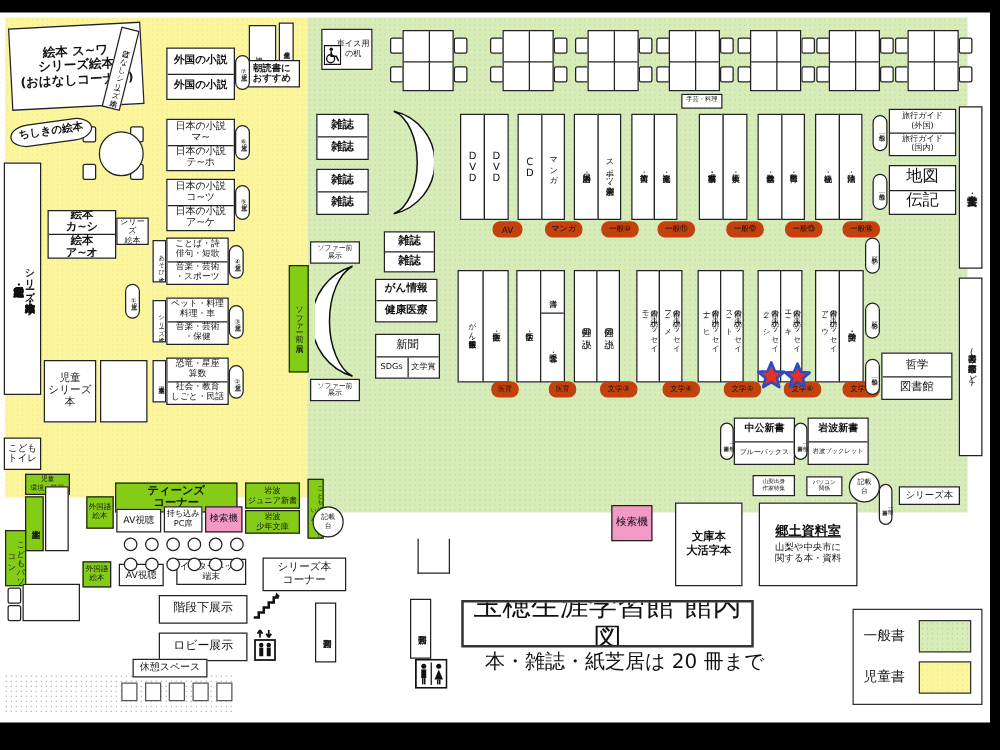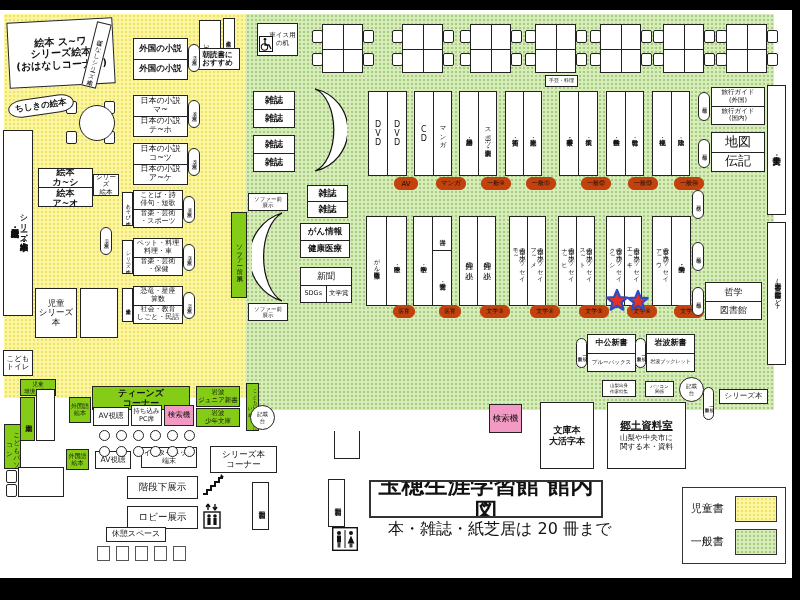--- a/index.html
+++ b/index.html
@@ -186,30 +186,30 @@
     <circle cx="7" cy="6" r="2" fill="#111"></circle>
       <rect x="5" y="8.5" width="4" height="7" fill="#111"></rect>
       <rect x="5.6" y="15.5" width="1.2" height="5" fill="#111"></rect>
       <rect x="7.2" y="15.5" width="1.2" height="5" fill="#111"></rect>
     <circle cx="19" cy="6" r="2" fill="#111"></circle>
       <path d="M19 8.5 l3.4 8 h-6.8 z" fill="#111"></path>
       <rect x="17.6" y="16.5" width="1.2" height="4" fill="#111"></rect>
       <rect x="19.2" y="16.5" width="1.2" height="4" fill="#111"></rect>
   </svg>
 
-  <div class="bx" style="left:369px;top:480px;width:234px;height:38px;border:2px solid #333;font-size:23px;font-weight:bold">玉穂生涯学習館 館内図</div>
+  <div class="bx" style="left:369px;top:480px;width:234px;height:38px;border:2px solid #333;font-size:23px;font-weight:normal">玉穂生涯学習館 館内図</div>
   <div class="bx nb" style="left:388px;top:519px;width:270px;height:20px;font-size:16px;justify-content:flex-start">本・雑誌・紙芝居は 20 冊まで</div>
   <div class="bx" style="left:682px;top:487px;width:104px;height:77px;border:1.5px solid #333;flex-direction:column;justify-content:space-around;padding:4px">
     <div style="display:flex;align-items:center;gap:8px;width:92%">
+      <span style="font-size:11px">一般書</span>
+      <span class="pat-g" style="width:40px;height:24px;border:1px solid #333;margin-left:auto"></span>
+    </div>
+    <div style="display:flex;align-items:center;gap:8px;width:92%">
       <span style="font-size:11px">児童書</span>
       <span class="pat-y" style="width:40px;height:24px;border:1px solid #333;margin-left:auto"></span>
-    </div>
-    <div style="display:flex;align-items:center;gap:8px;width:92%">
-      <span style="font-size:11px">一般書</span>
-      <span class="pat-g" style="width:40px;height:24px;border:1px solid #333;margin-left:auto"></span>
     </div>
   </div>
 
   <div class="bx" style="left:257px;top:23px;width:41px;height:33px;font-size:6.5px;padding-left:10px">車イス用
 の机</div>
   <svg class="layer" style="left:259px;top:36px;z-index:3" width="14" height="16" viewBox="0 0 14 16">
     <rect x="0.5" y="0.5" width="13" height="15" fill="#fff" stroke="#111" stroke-width="1"></rect>
     <circle cx="6" cy="3.4" r="1.4" fill="#111"></circle>
     <path d="M6 5 v4 h4 l2 4" stroke="#111" stroke-width="1.3" fill="none"></path>
     <circle cx="5.5" cy="11" r="3.2" stroke="#111" stroke-width="1.1" fill="none"></circle>

